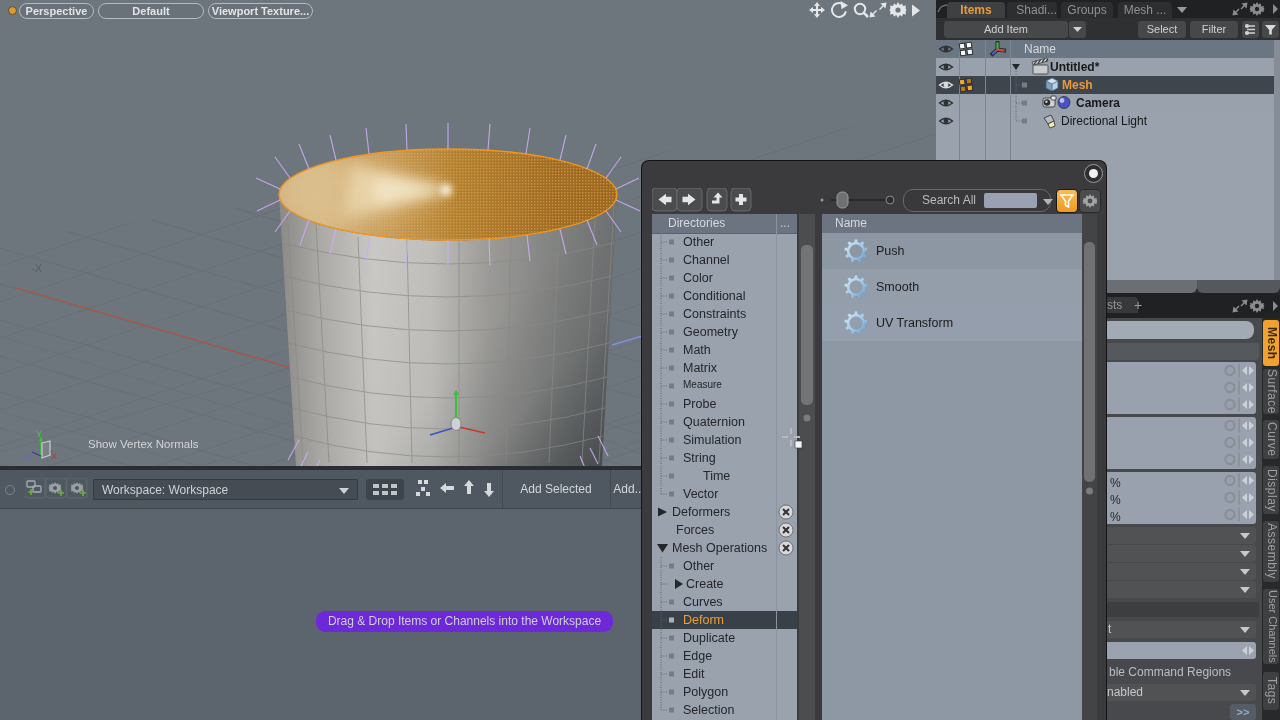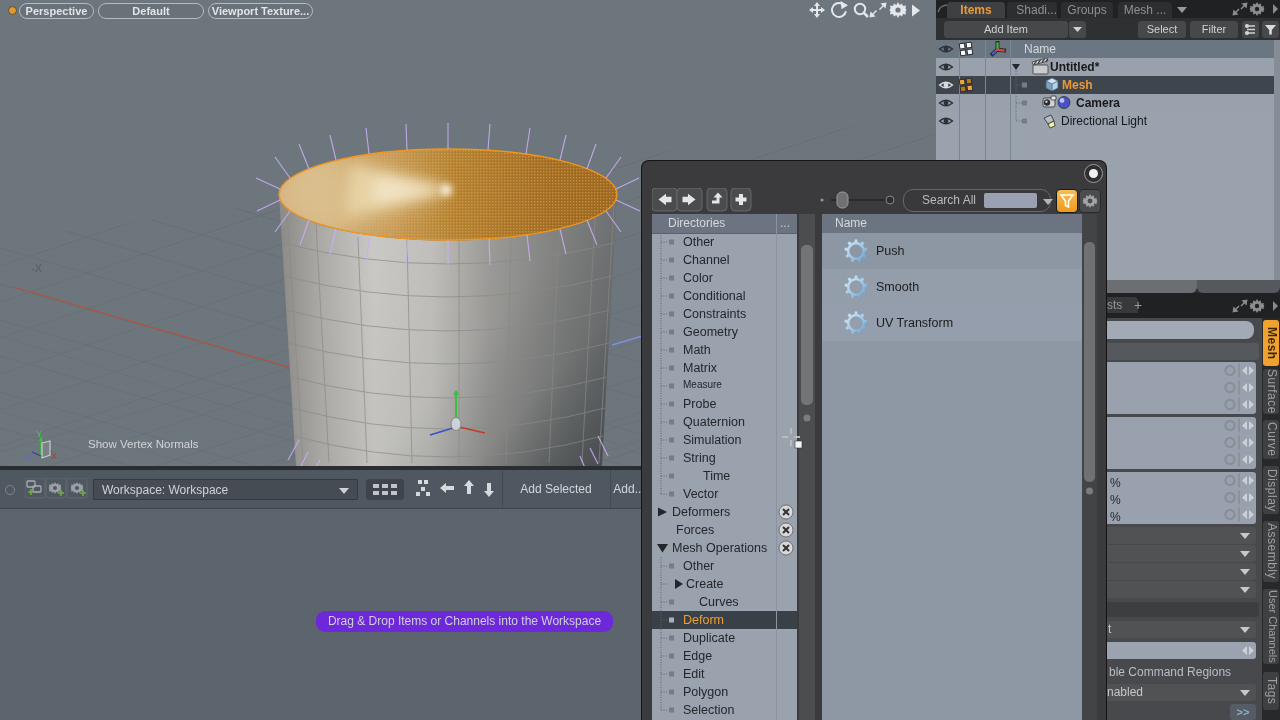--- a/index.html
+++ b/index.html
@@ -616,21 +616,21 @@
           <div class="abs" style="left:31px;top:201px;color:#24262a;white-space:nowrap;font-size:12.5px;">Quaternion</div>
           <div class="abs" style="left:31px;top:219px;color:#24262a;white-space:nowrap;font-size:12.5px;">Simulation</div>
           <div class="abs" style="left:31px;top:237px;color:#24262a;white-space:nowrap;font-size:12.5px;">String</div>
           <div class="abs" style="left:31px;top:255px;color:#24262a;white-space:nowrap;font-size:12.5px;margin-left:20px;">Time</div>
           <div class="abs" style="left:31px;top:273px;color:#24262a;white-space:nowrap;font-size:12.5px;">Vector</div>
           <div class="abs" style="left:20px;top:291px;color:#24262a;white-space:nowrap;font-size:12.5px;">Deformers</div>
           <div class="abs" style="left:24px;top:309px;color:#24262a;white-space:nowrap;font-size:12.5px;">Forces</div>
           <div class="abs" style="left:20px;top:327px;color:#24262a;white-space:nowrap;font-size:12.5px;">Mesh Operations</div>
           <div class="abs" style="left:31px;top:345px;color:#24262a;white-space:nowrap;font-size:12.5px;">Other</div>
           <div class="abs" style="left:34px;top:363px;color:#24262a;white-space:nowrap;font-size:12.5px;">Create</div>
-          <div class="abs" style="left:31px;top:381px;color:#24262a;white-space:nowrap;font-size:12.5px;margin-left:16px;">Curves</div>
+          <div class="abs" style="left:31px;top:381px;color:#24262a;white-space:nowrap;font-size:12.5px;">Curves</div>
           <div class="abs" style="left:0;top:397px;width:145px;height:18px;background:#3a4047;"></div>
           <div class="abs" style="left:31px;top:399px;color:#ee9e30;white-space:nowrap;font-size:12.5px;">Deform</div>
           <div class="abs" style="left:31px;top:417px;color:#24262a;white-space:nowrap;font-size:12.5px;">Duplicate</div>
           <div class="abs" style="left:31px;top:435px;color:#24262a;white-space:nowrap;font-size:12.5px;">Edge</div>
           <div class="abs" style="left:31px;top:453px;color:#24262a;white-space:nowrap;font-size:12.5px;">Edit</div>
           <div class="abs" style="left:31px;top:471px;color:#24262a;white-space:nowrap;font-size:12.5px;">Polygon</div>
           <div class="abs" style="left:31px;top:489px;color:#24262a;white-space:nowrap;font-size:12.5px;">Selection</div>
           <svg width="145" height="506" style="position:absolute;left:0;top:0;">
             <g fill="none" stroke="#5c646e" stroke-width="1" stroke-dasharray="1,1.5">
               <path d="M9,19 L9,280" class="d"></path>

